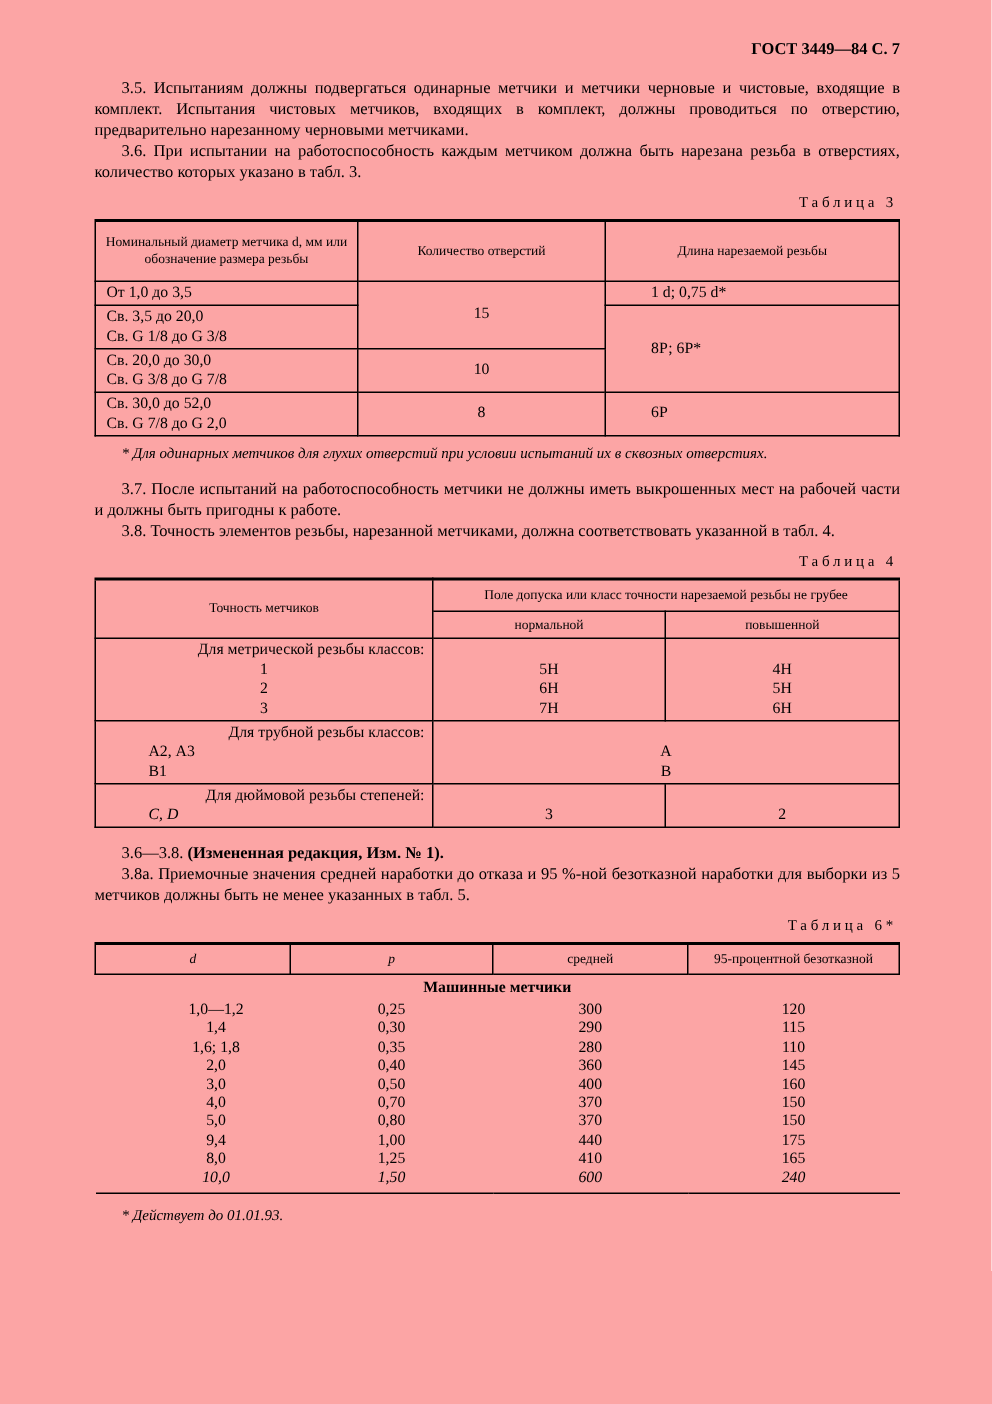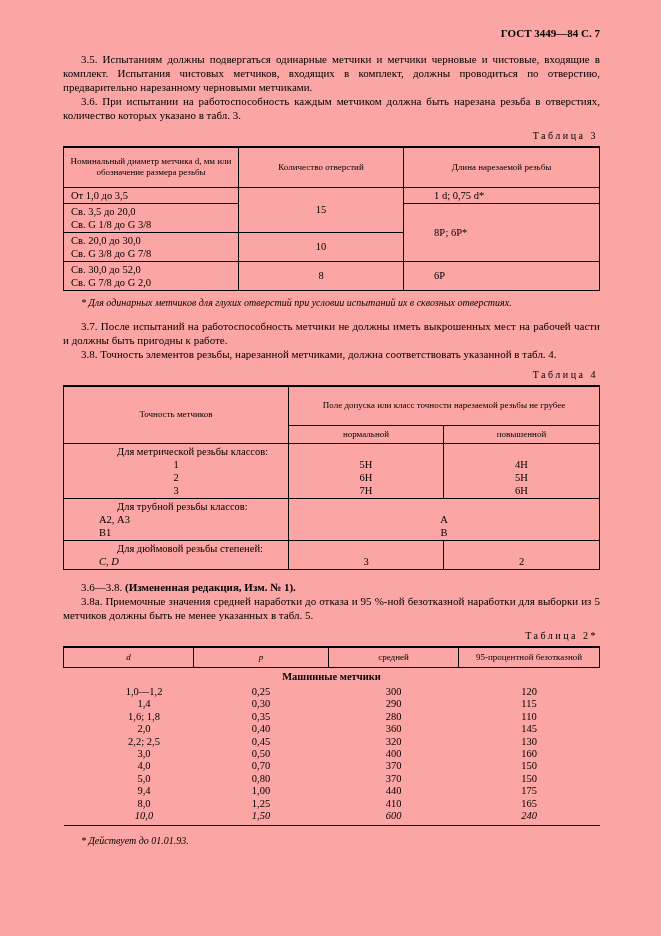--- a/index.html
+++ b/index.html
@@ -55,25 +55,25 @@
     padding: 1px 5px;
     border: 1px solid #000;
     vertical-align: top;
   }
   
   .t3 thead th { height: 40px; }
   .t3 td.c1 { text-align: left; padding-left: 7px; }
   .t3 td.c2 { text-align: center; vertical-align: middle; }
   .t3 td.c3 { text-align: left; padding-left: 30px; vertical-align: middle; }
   
-  .t4 .lbl { text-align: left; margin-left: 48px; }
+  .t4 .lbl { text-align: right; margin-left: 48px; }
   .t4 .cls { text-align: center; }
   .t4 .ind { text-align: left; padding-left: 30px; }
   .t4 td.val { text-align: center; vertical-align: bottom; }
-  .t4 thead tr.grp th { height: 40px; margin-left: 43px; }
+  .t4 thead tr.grp th { height: 22px; margin-left: 43px; }
   .t4 thead tr.sub th { height: 17px; }
   
   .t5 { border-bottom: 1px solid #000; }
   .t5 thead th { height: 20px; }
   .t5 tbody td {
     border: none;
     padding: 0 5px;
     line-height: 12.4px;
     font-size: 10.5px;
   }
@@ -211,21 +211,21 @@
         <td class="val">3</td>
         <td class="val">2</td>
       </tr>
     </tbody>
   </table>
 
   <p class="body change-note"><span>3.6—3.8.</span> <span class="note-bold">(Измененная редакция, Изм. № 1).</span></p>
 
   <p class="body">3.8а. Приемочные значения средней наработки до отказа и 95 %-ной безотказной наработки для выборки из 5 метчиков должны быть не менее указанных в табл. 5.</p>
 
-  <div class="table-caption">Таблица 2*</div>
+  <div class="table-caption">Таблица 6*</div>
 
   <table class="gost t5">
     <colgroup>
         <col style="width:130px">
         <col style="width:135px">
         <col style="width:130px">
         <col>
       </colgroup>
     <thead>
       <tr>
@@ -257,26 +257,20 @@
         <td class="cm">280</td>
         <td class="cr">110</td>
       </tr>
       <tr>
         <td class="cd">2,0</td>
         <td class="cp">0,40</td>
         <td class="cm">360</td>
         <td class="cr">145</td>
       </tr>
       <tr>
-        <td class="cd">2,2; 2,5</td>
-        <td class="cp">0,45</td>
-        <td class="cm">320</td>
-        <td class="cr">130</td>
-      </tr>
-      <tr>
         <td class="cd">3,0</td>
         <td class="cp">0,50</td>
         <td class="cm">400</td>
         <td class="cr">160</td>
       </tr>
       <tr>
         <td class="cd">4,0</td>
         <td class="cp">0,70</td>
         <td class="cm">370</td>
         <td class="cr">150</td>

